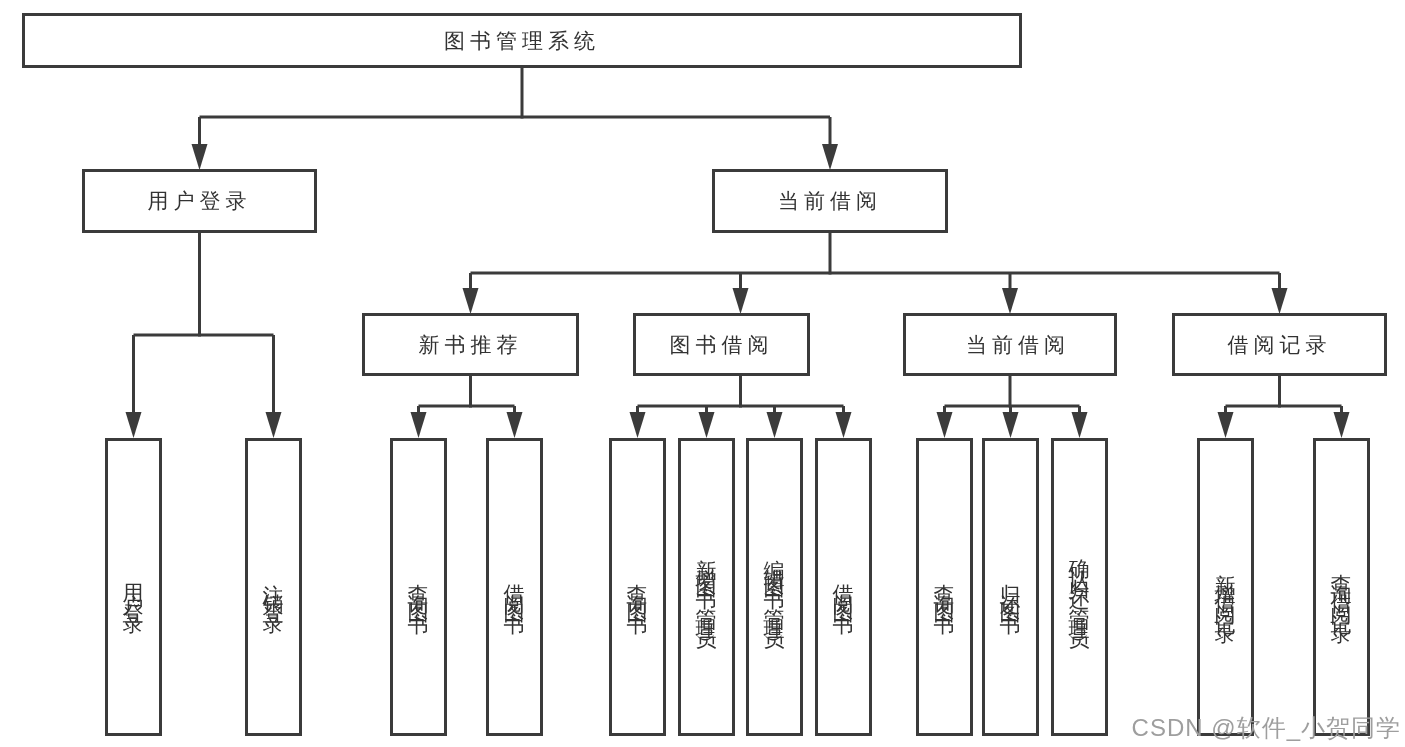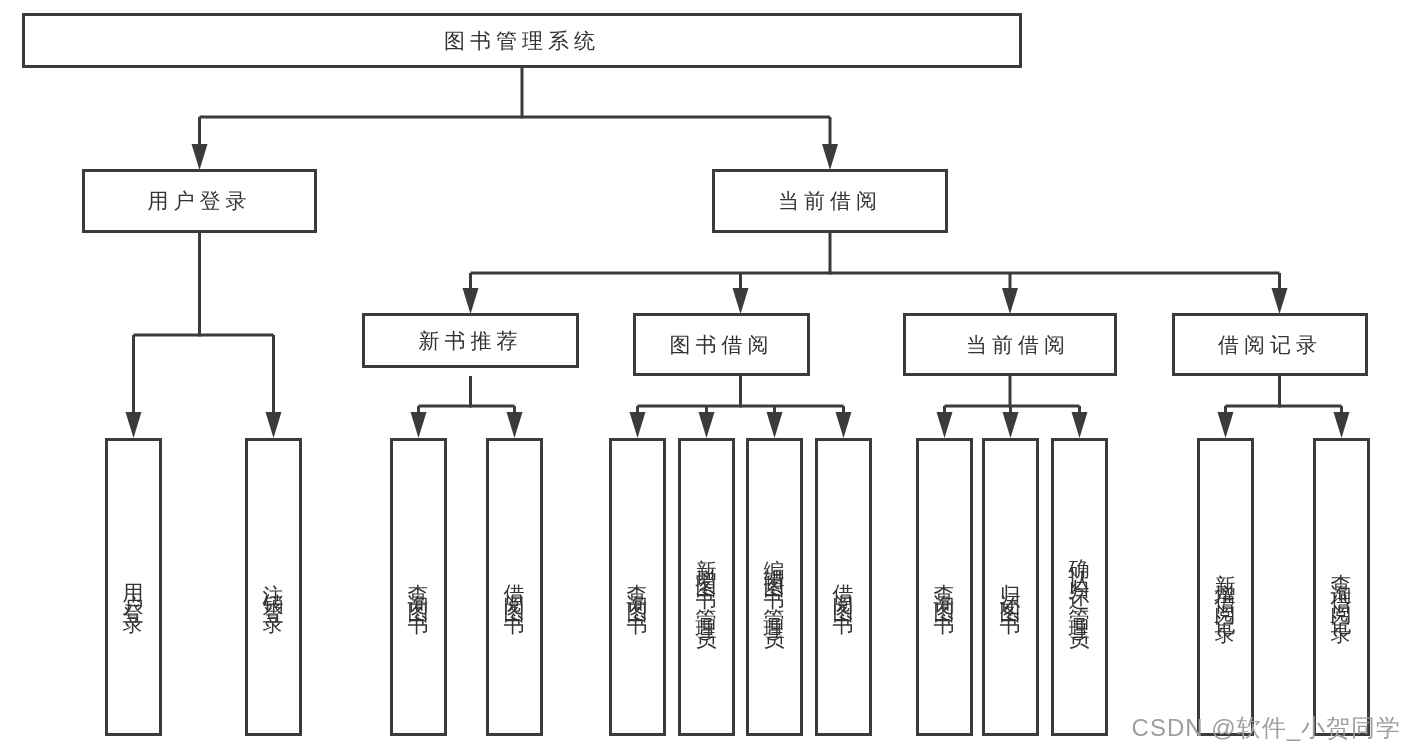--- a/index.html
+++ b/index.html
@@ -129,24 +129,24 @@
       <path d="M1217.5 412 L1233.5 412 L1225.5 438 Z"></path>
       <path d="M1333.5 412 L1349.5 412 L1341.5 438 Z"></path>
     </g>
   </svg>
 
   <div class="node" style="left:22px; top:13px; width:1000px; height:55px;">图书管理系统</div>
 
   <div class="node" style="left:82px; top:169px; width:235px; height:64px;">用户登录</div>
   <div class="node" style="left:712px; top:169px; width:236px; height:64px;">当前借阅</div>
 
-  <div class="node" style="left:362px; top:313px; width:217px; height:55px;">新书推荐</div>
+  <div class="node" style="left:362px; top:313px; width:217px; height:63px;">新书推荐</div>
   <div class="node" style="left:633px; top:313px; width:177px; height:63px;">图书借阅</div>
   <div class="node" style="left:903px; top:313px; width:214px; height:63px;padding-left:16px;">当前借阅</div>
-  <div class="node" style="left:1172px; top:313px; width:196px; height:63px;">借阅记录</div>
+  <div class="node" style="left:1172px; top:313px; width:215px; height:63px;">借阅记录</div>
 
   <div class="leaf" style="left:105px;">
     <span>用户登录</span>
   </div>
   <div class="leaf" style="left:245px;">
     <span>注销登录</span>
   </div>
 
   <div class="leaf" style="left:390px;">
     <span>查询图书</span>

